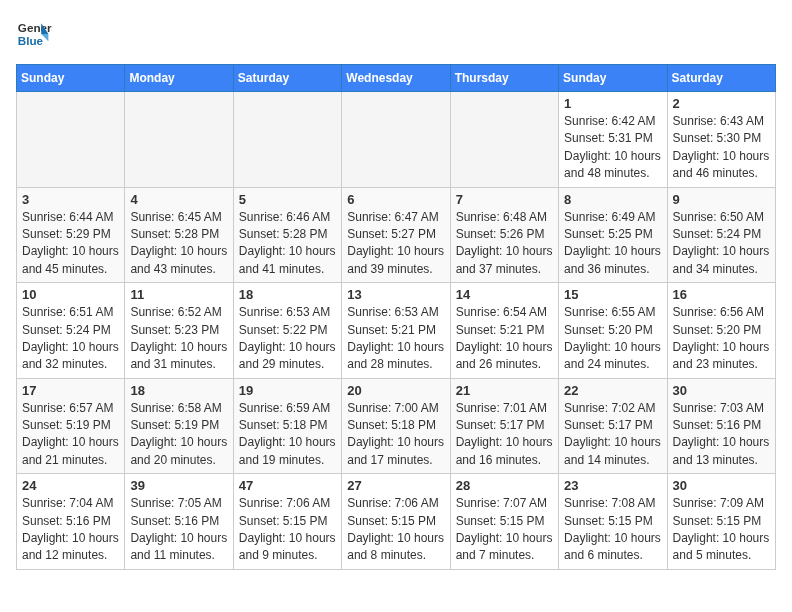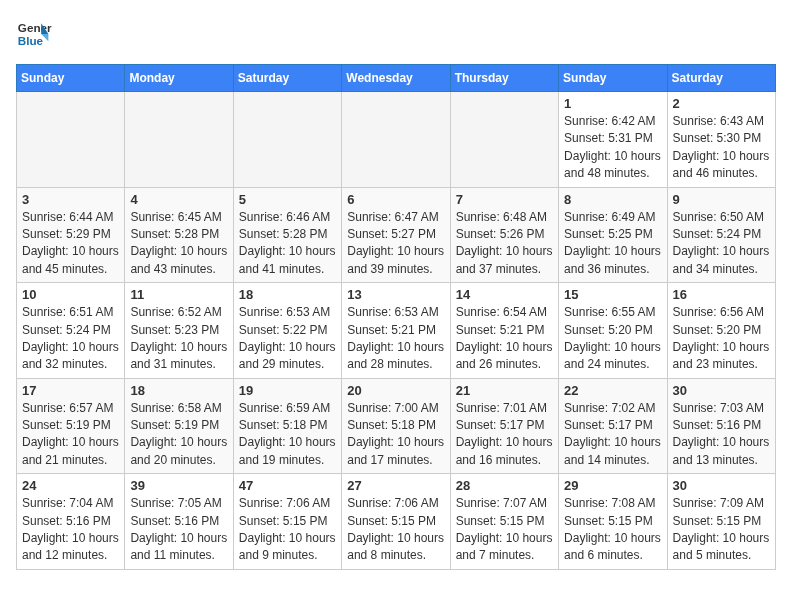--- a/index.html
+++ b/index.html
@@ -228,21 +228,21 @@
         </td>
         <td>
           <span class="day-num">27</span>
           <div class="day-info">Sunrise: 7:06 AM<br>Sunset: 5:15 PM<br>Daylight: 10 hours and 8 minutes.</div>
         </td>
         <td>
           <span class="day-num">28</span>
           <div class="day-info">Sunrise: 7:07 AM<br>Sunset: 5:15 PM<br>Daylight: 10 hours and 7 minutes.</div>
         </td>
         <td>
-          <span class="day-num">29</span>
+          <span class="day-num">23</span>
           <div class="day-info">Sunrise: 7:08 AM<br>Sunset: 5:15 PM<br>Daylight: 10 hours and 6 minutes.</div>
         </td>
         <td>
           <span class="day-num">30</span>
           <div class="day-info">Sunrise: 7:09 AM<br>Sunset: 5:15 PM<br>Daylight: 10 hours and 5 minutes.</div>
         </td>
       </tr>
     </tbody>
 </table>
 

